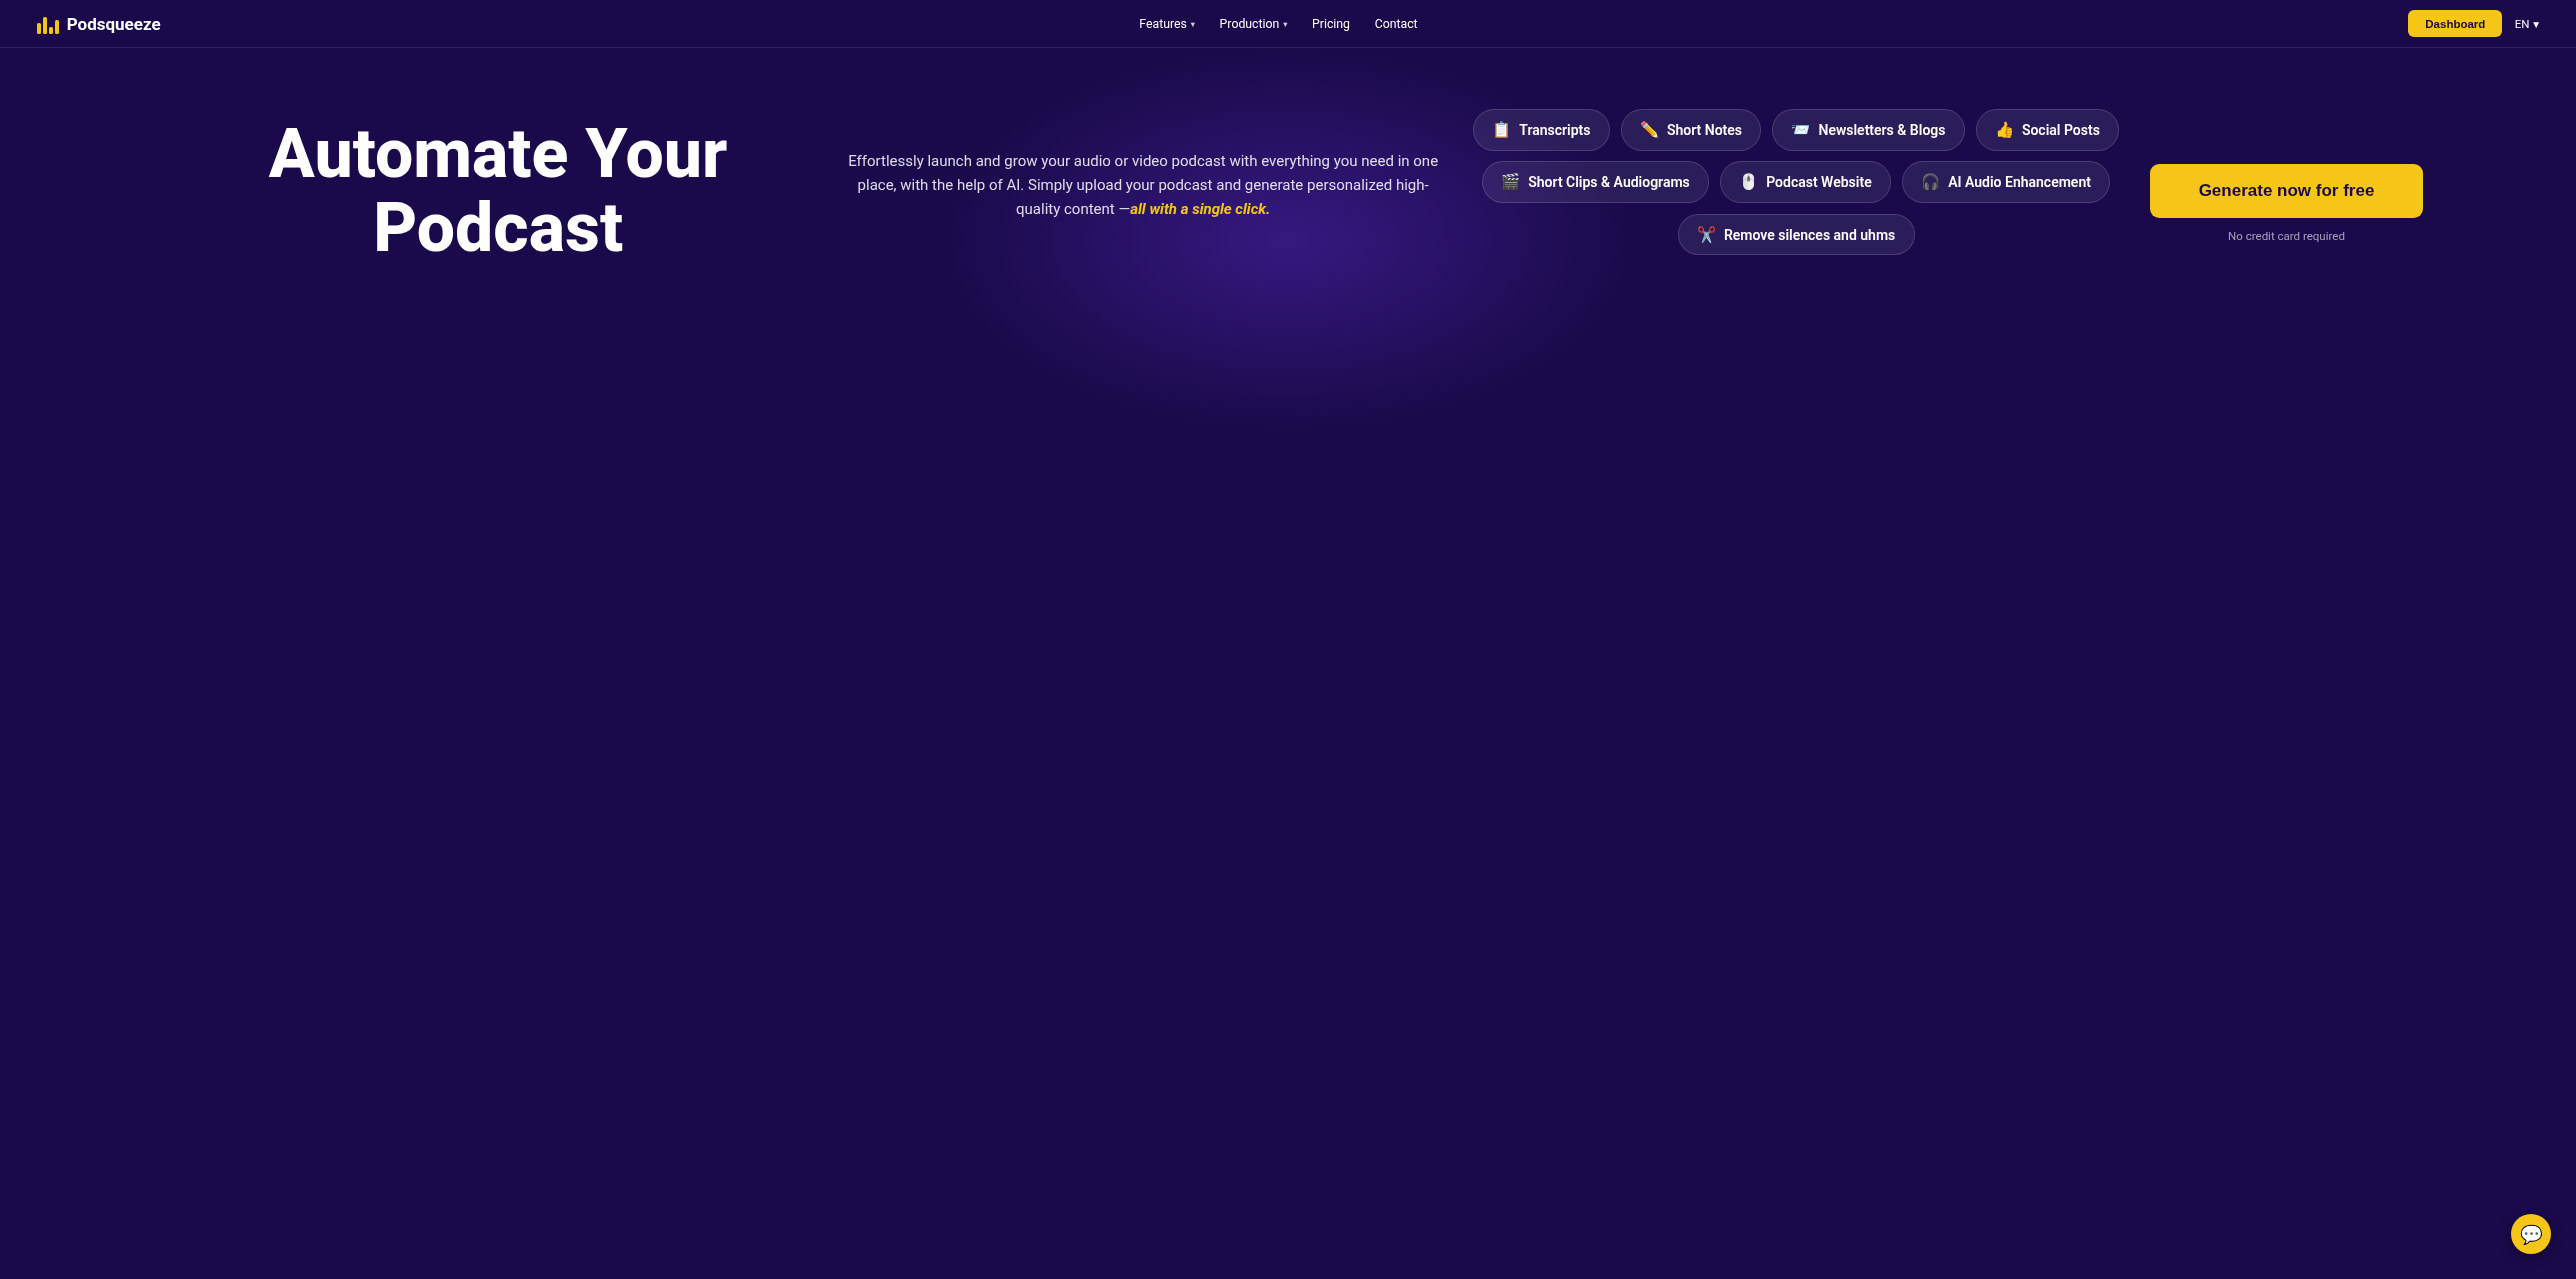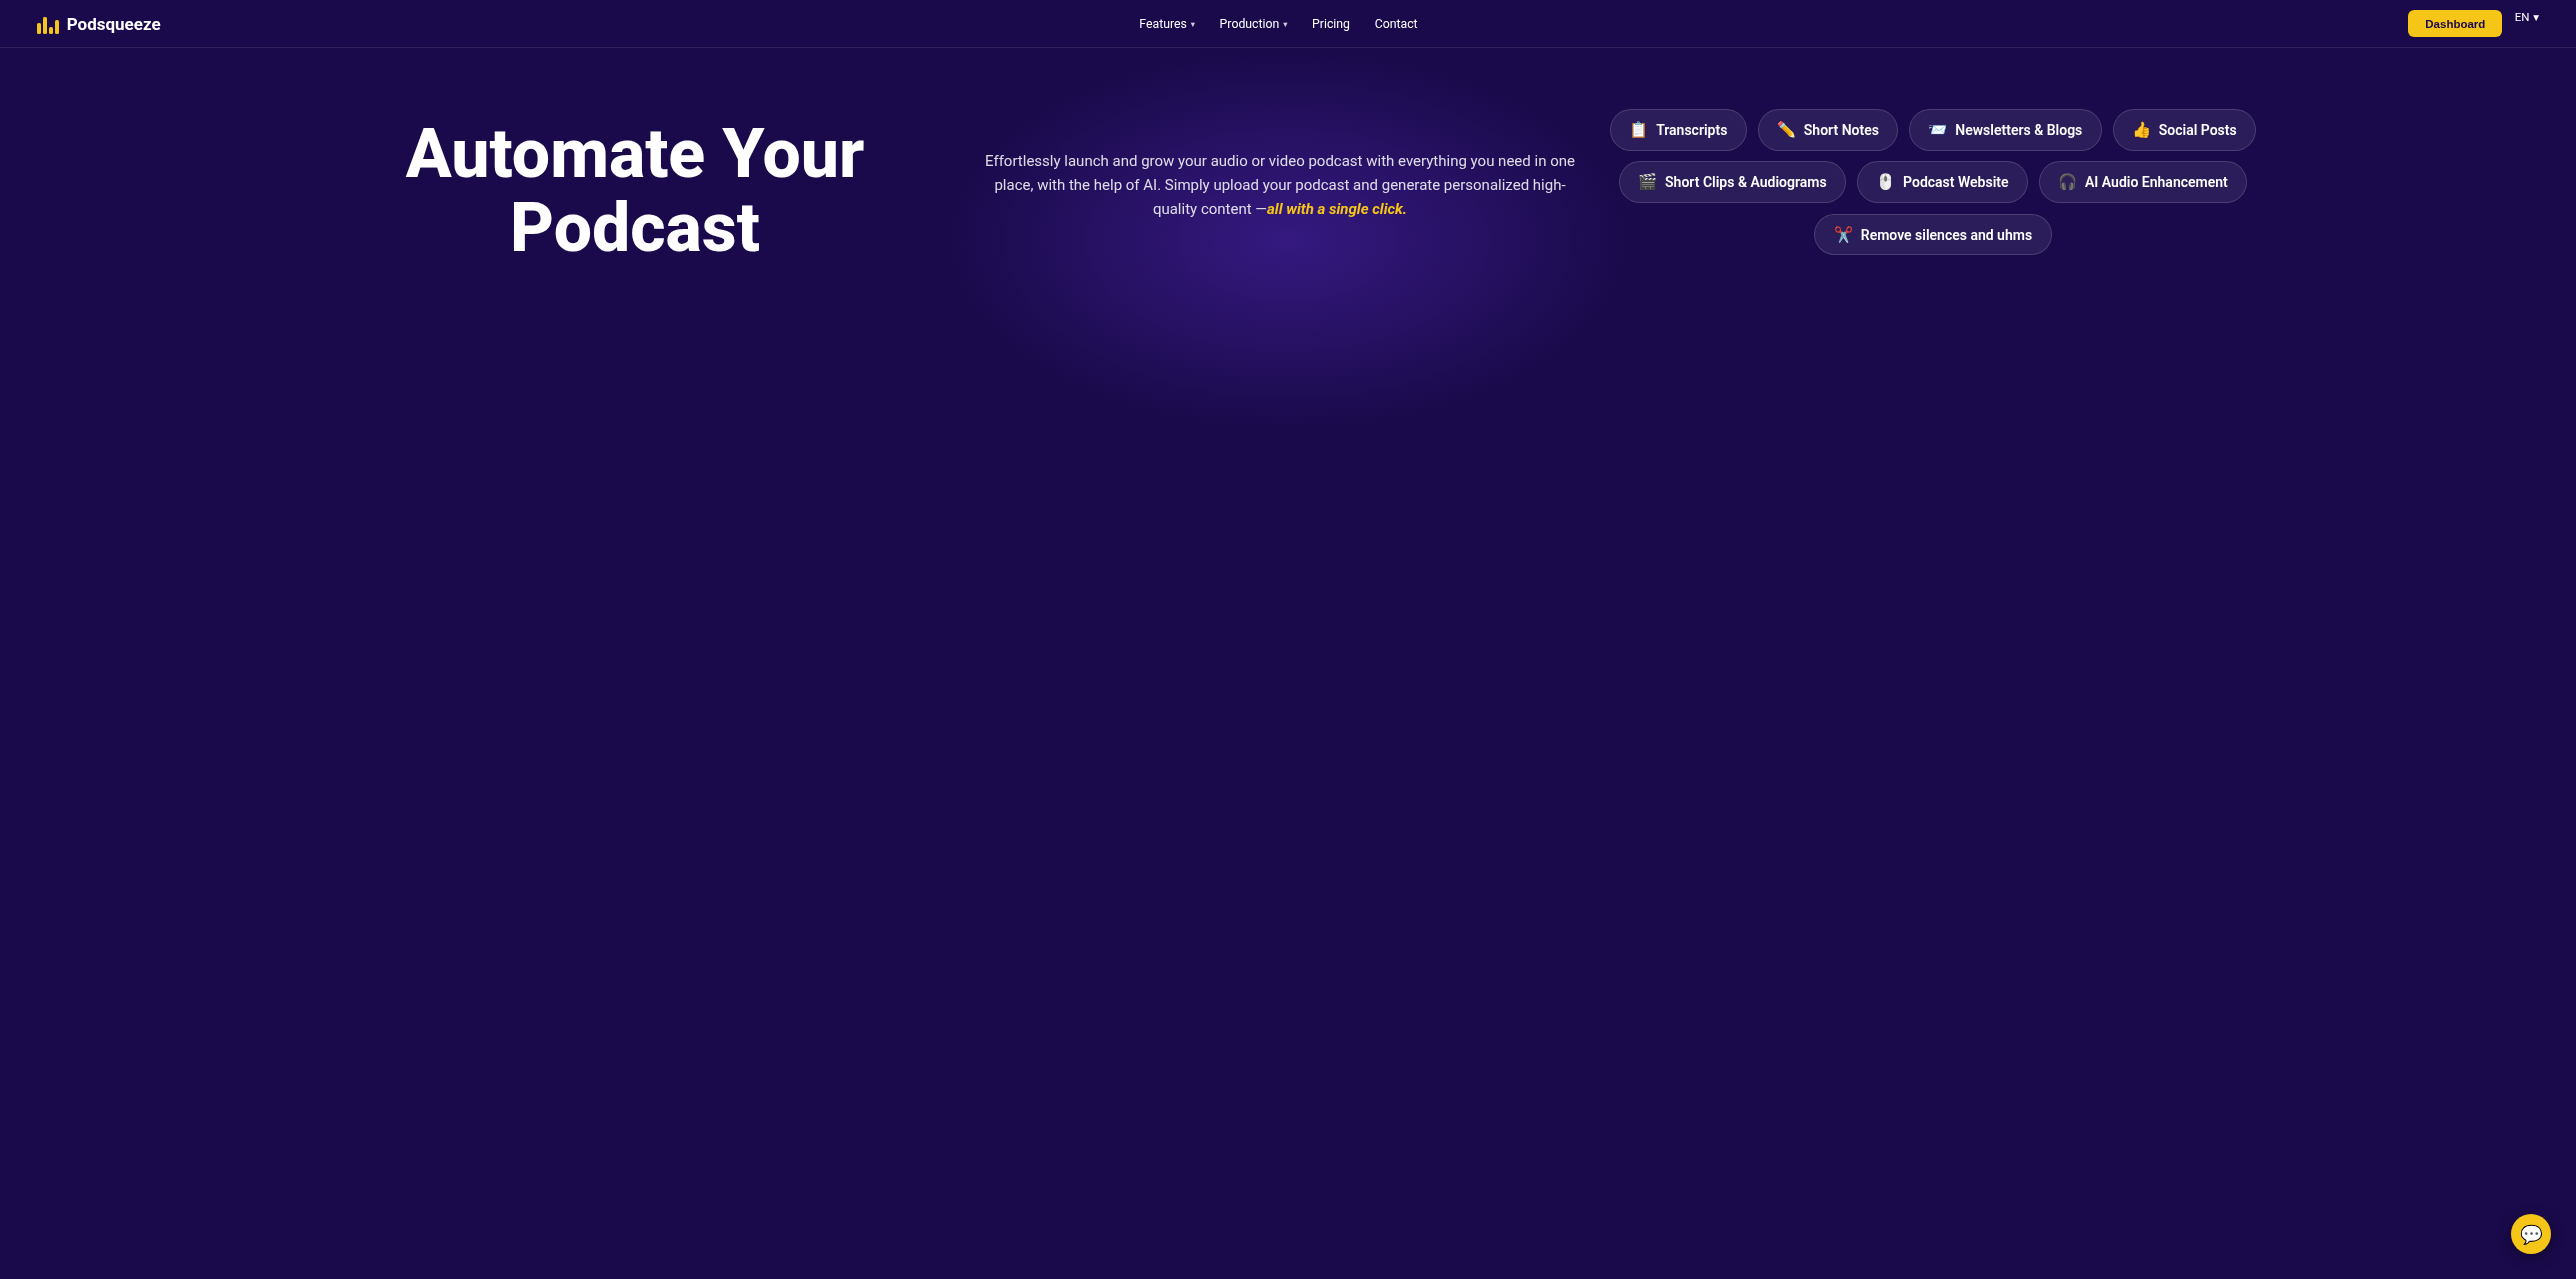--- a/index.html
+++ b/index.html
@@ -70,21 +70,21 @@
       text-decoration: none;
     }
 
     .nav-item .chevron {
       font-size: 8.4px;
       opacity: 0.8;
     }
 
     .nav-right {
       display: flex;
-      align-items: flex-start;
+      align-items: center;
       gap: 12.3px;
       padding-left: 12px;
     }
 
     .dashboard-btn {
       background: #f5c518;
       color: #1a0a4b;
       font-weight: 700;
       font-size: 11.5px;
       padding: 7.7px 17px;
@@ -303,18 +303,22 @@
     <div class="feature-tag">
       <span class="tag-icon">🎧</span>
       <span>AI Audio Enhancement</span>
     </div>
     <div class="feature-tag">
       <span class="tag-icon">✂️</span>
       <span>Remove silences and uhms</span>
     </div>
   </div>
 
+  <div class="cta-area">
+    <button class="generate-btn">Generate now for free</button>
+    <span class="no-cc">No credit card required</span>
+  </div>
 </section>
 
 <div class="chat-bubble">
   <span class="chat-bubble-icon">💬</span>
 </div>
 
 
 </body></html>

